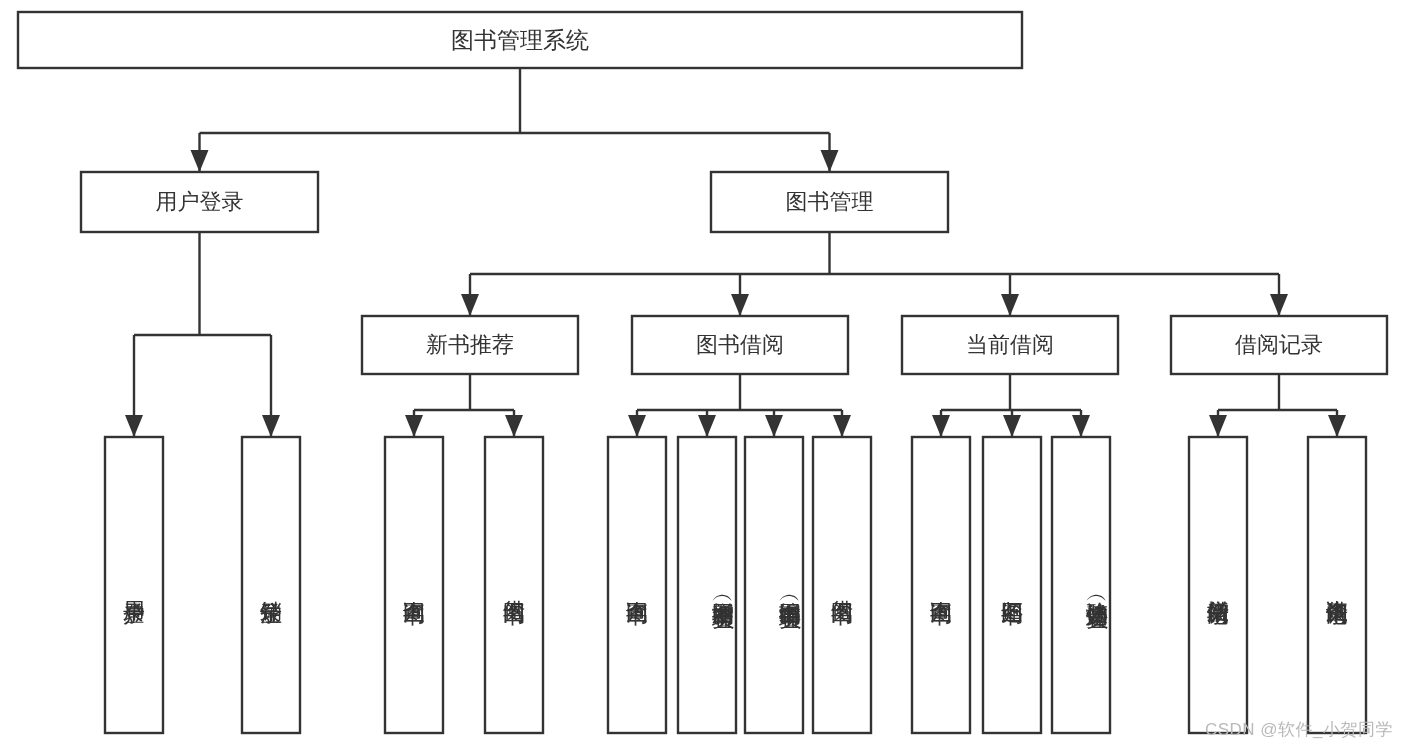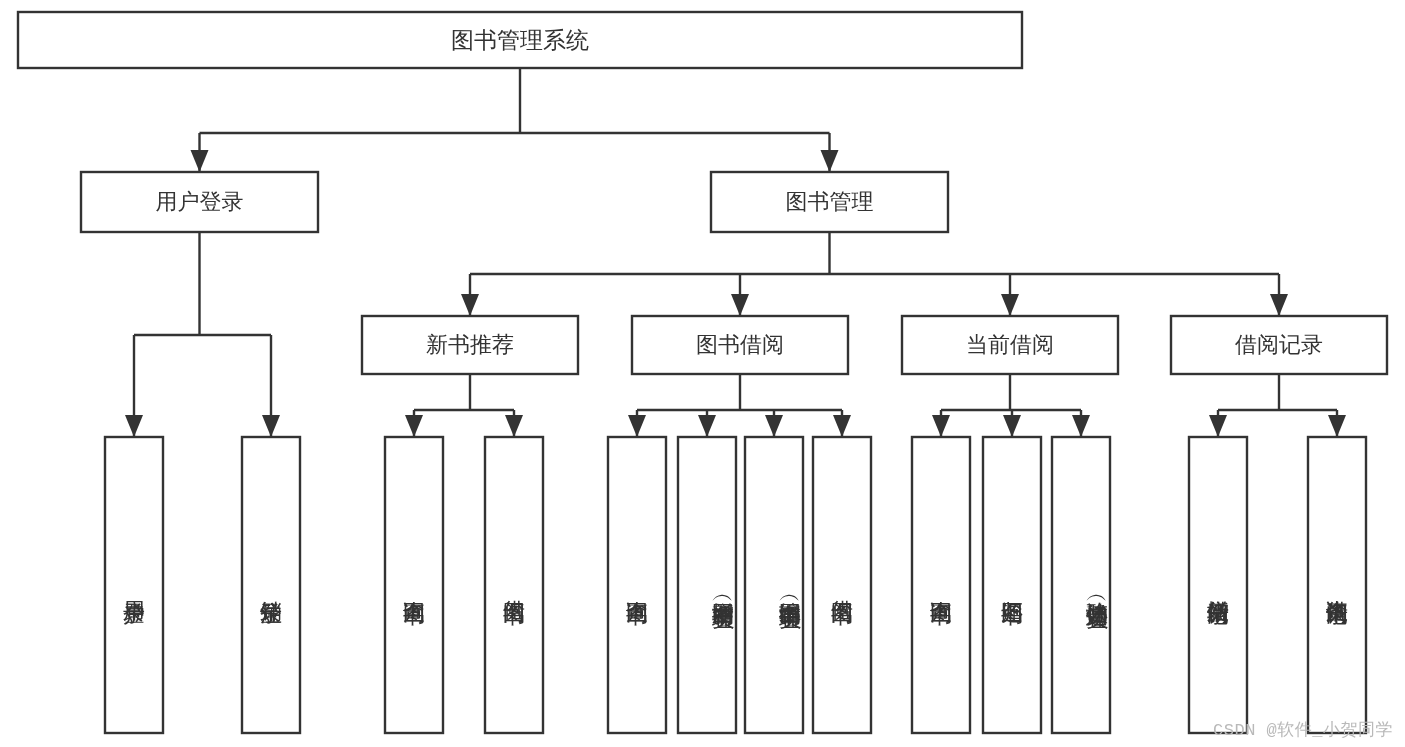--- a/index.html
+++ b/index.html
@@ -69,21 +69,21 @@
     letter-spacing: 1px;
     pointer-events: none;
     font-family: "DejaVu Sans", "Liberation Sans", sans-serif;
   }
   .watermark {
     position: absolute;
     right: 12px;
     bottom: 6px;
     font-size: 17px;
     color: #b9b9b9;
-    font-family: Liberation Mono, monospace;
+    font-family: Liberation Sans, sans-serif;
     white-space: nowrap;
     letter-spacing: 0.5px;
   }
 </style>
 </head>
 <body>
 
 <div id="diagram-root">
   <svg id="tree-svg" viewBox="0 0 1405 747">
     <g id="connector-layer">

